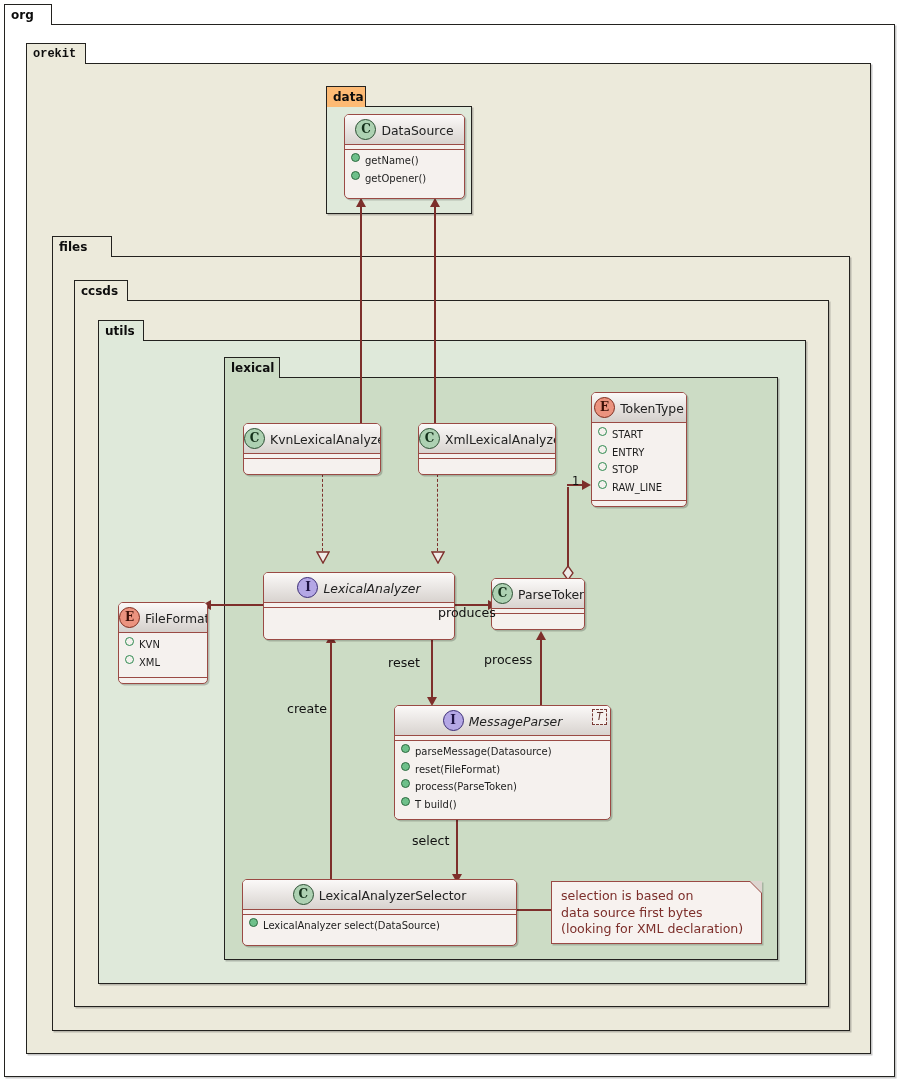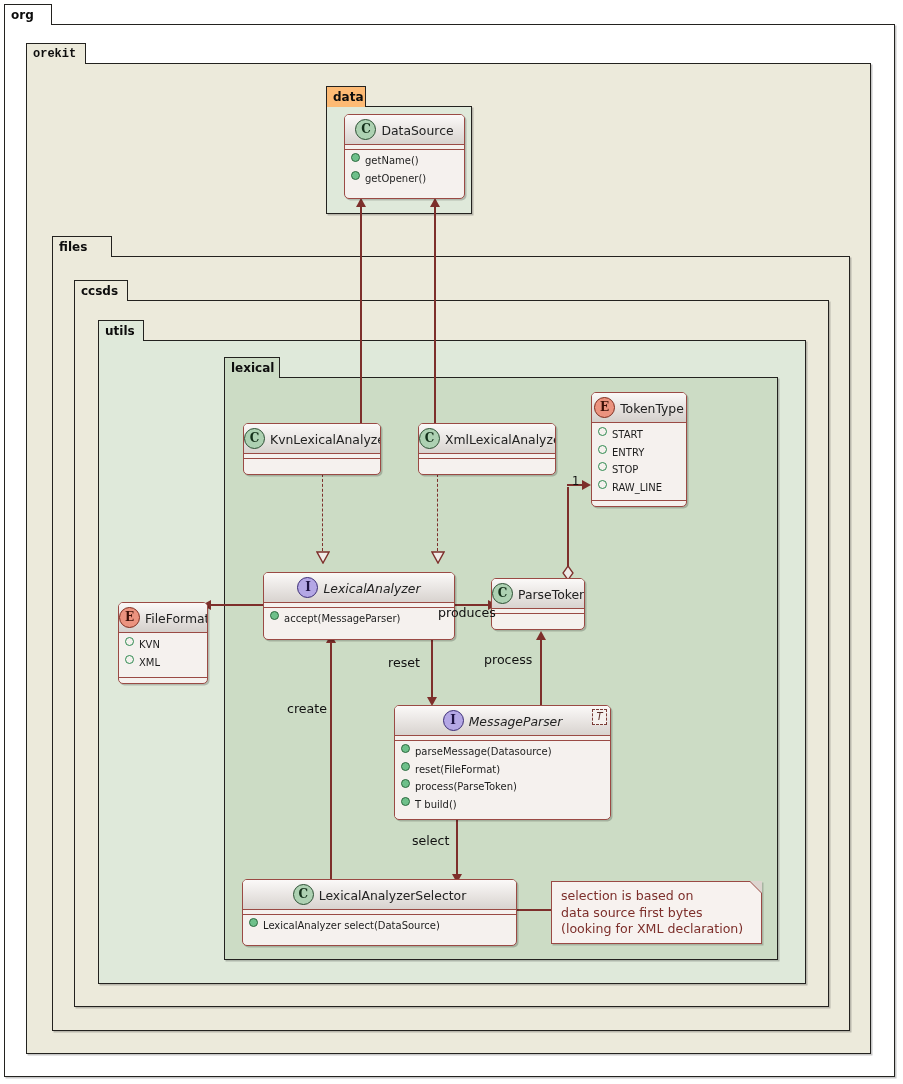--- a/index.html
+++ b/index.html
@@ -233,23 +233,20 @@
       <div class="mem"><span class="ring"></span><span>XML</span></div>
     </div>
     <div style="position:absolute;left:0;right:0;bottom:5px;border-top:1.1px solid #9a4a44;"></div>
   </div>
 
   <div class="cls" style="left:263px;top:572px;width:192px;height:68px;">
     <div class="cls-hdr">
       <span class="badge i">I</span><span class="nm ital">LexicalAnalyzer</span>
     </div>
     <div class="cls-sep"></div>
-    <div class="cls-body">
-      <div class="mem"><span class="dot"></span><span>accept(MessageParser)</span></div>
-    </div>
   </div>
 
   <div class="cls" style="left:491px;top:578px;width:94px;height:52px;">
     <div class="cls-hdr">
       <span class="badge c">C</span><span class="nm">ParseToken</span>
     </div>
     <div class="cls-sep"></div>
     <div class="cls-body empty"></div>
   </div>
 

